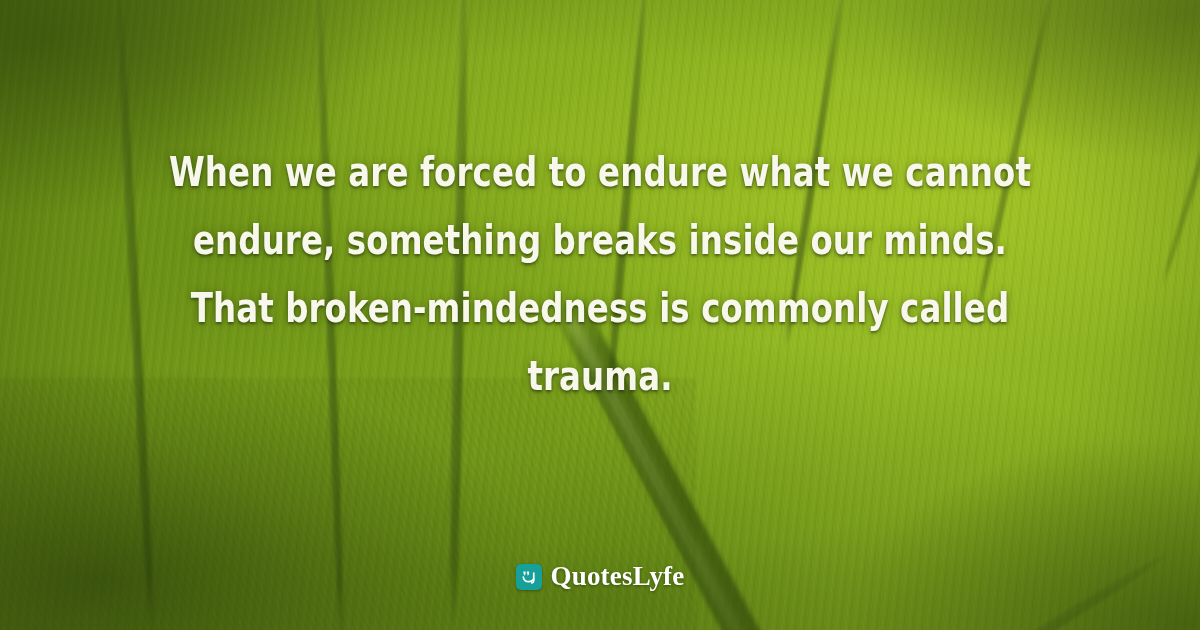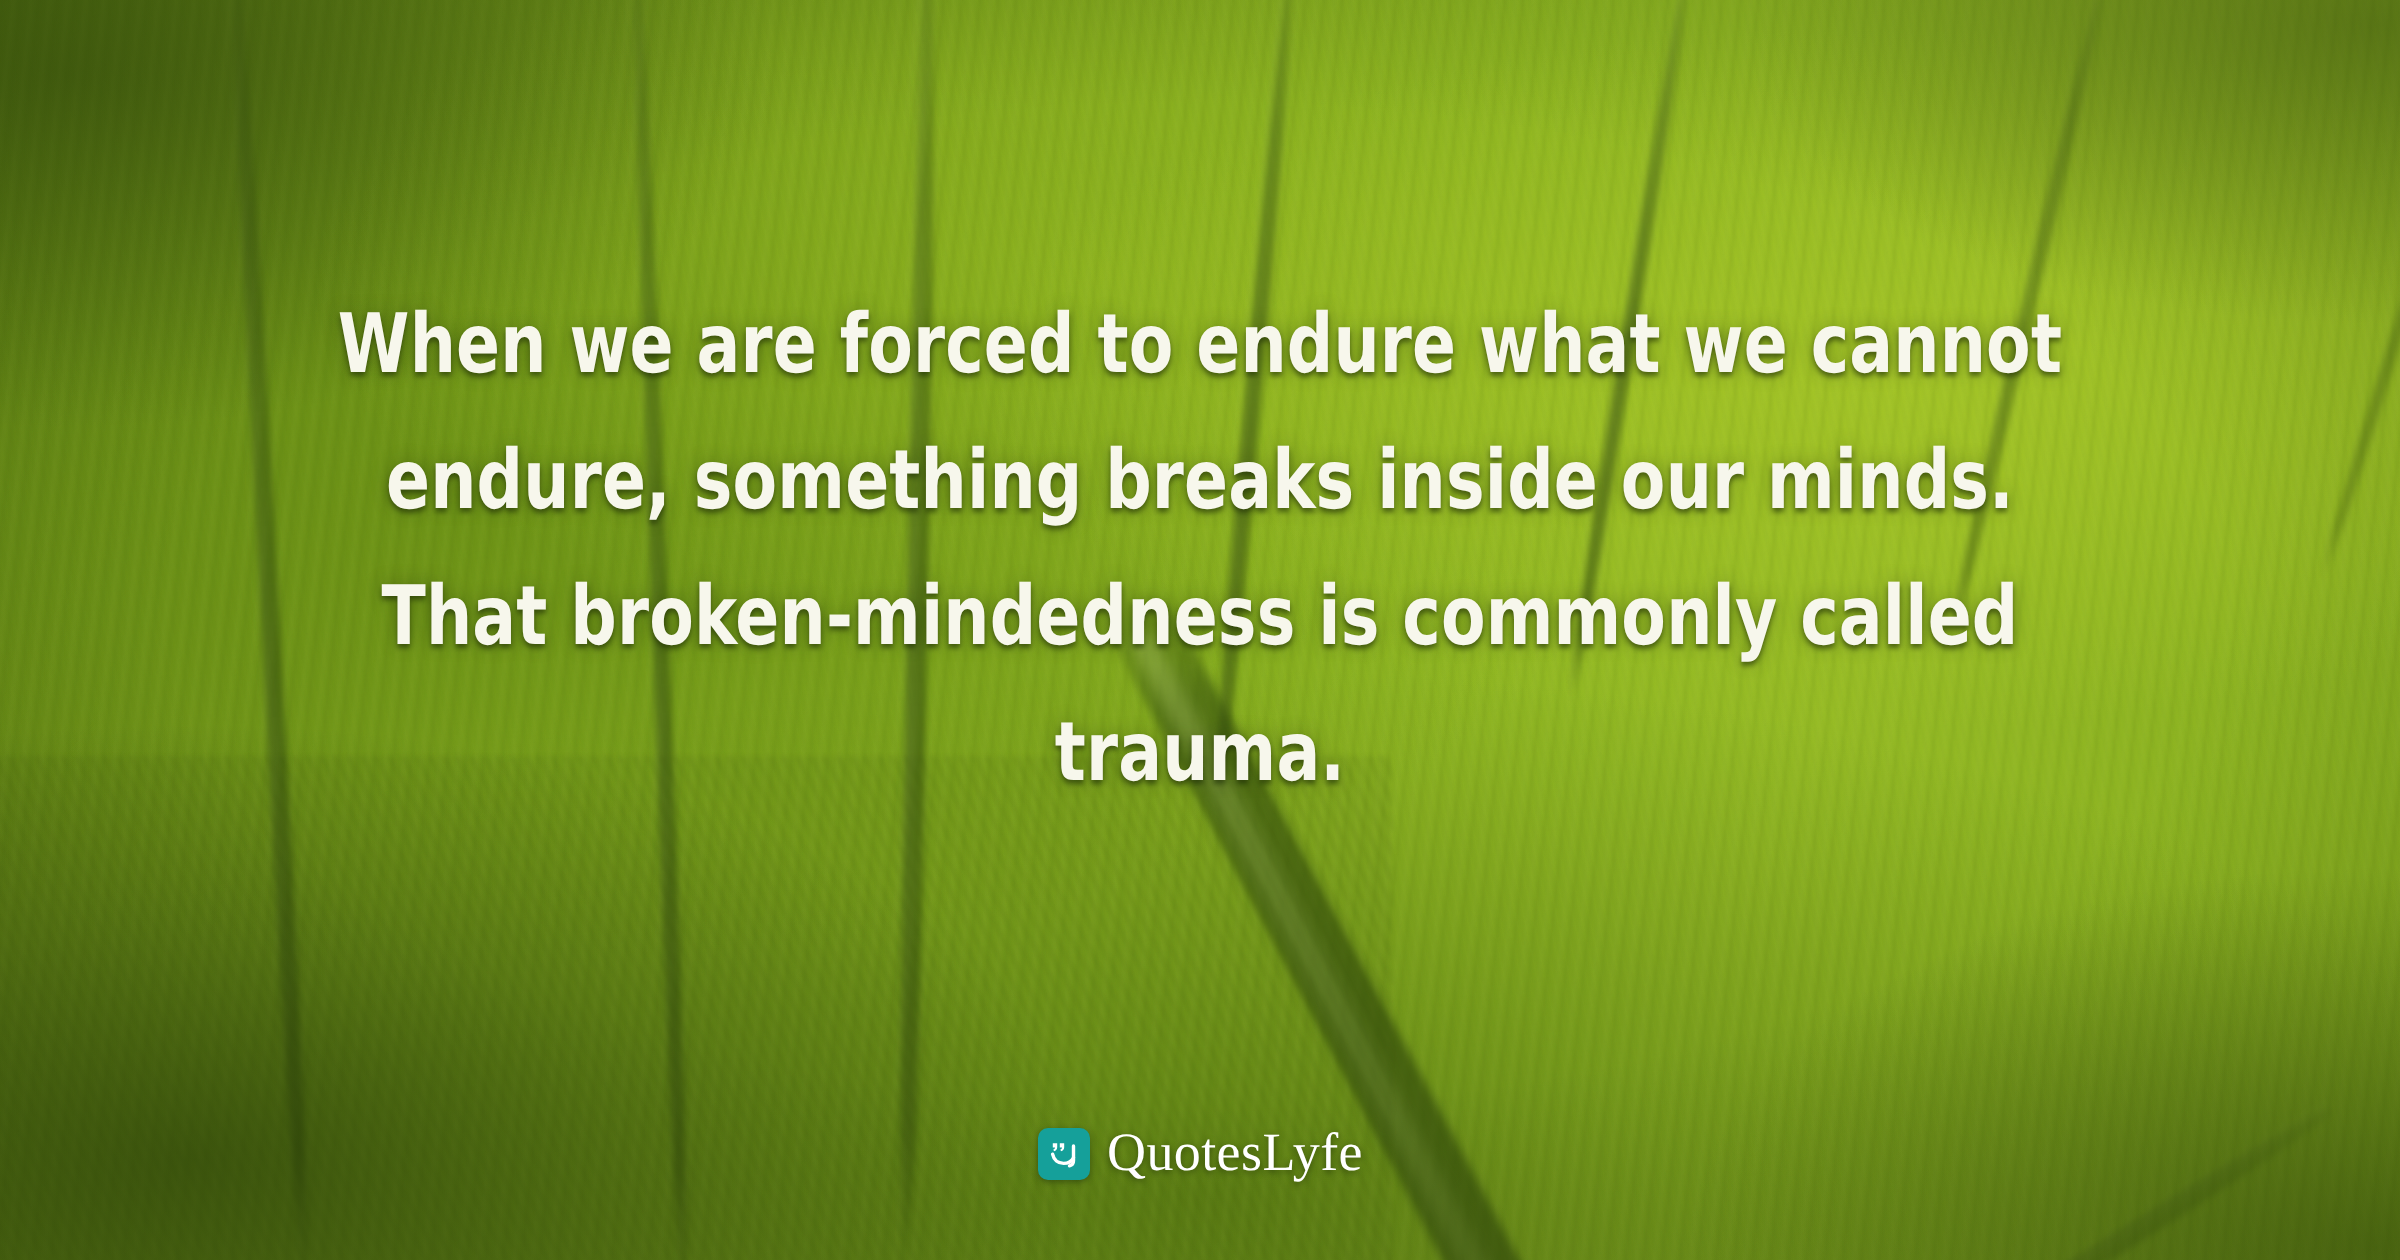--- a/index.html
+++ b/index.html
@@ -155,21 +155,21 @@
   .brand-mark {
     width:26px; height:26px;
     border-radius:5px;
     background:#15a09a;
     display:flex; align-items:center; justify-content:center;
     box-shadow:0 1px 3px rgba(20,34,6,0.45);
     flex:0 0 auto;
   }
   .brand-name {
     font-family:"Liberation Serif","DejaVu Serif", serif;
-    font-weight:400;
+    font-weight:700;
     font-size:27px;
     line-height:27px;
     color:#ffffff;
     letter-spacing:.2px;
     text-shadow:0 1px 3px rgba(22,36,6,0.55);
   }
 </style>
 </head>
 <body>
 

